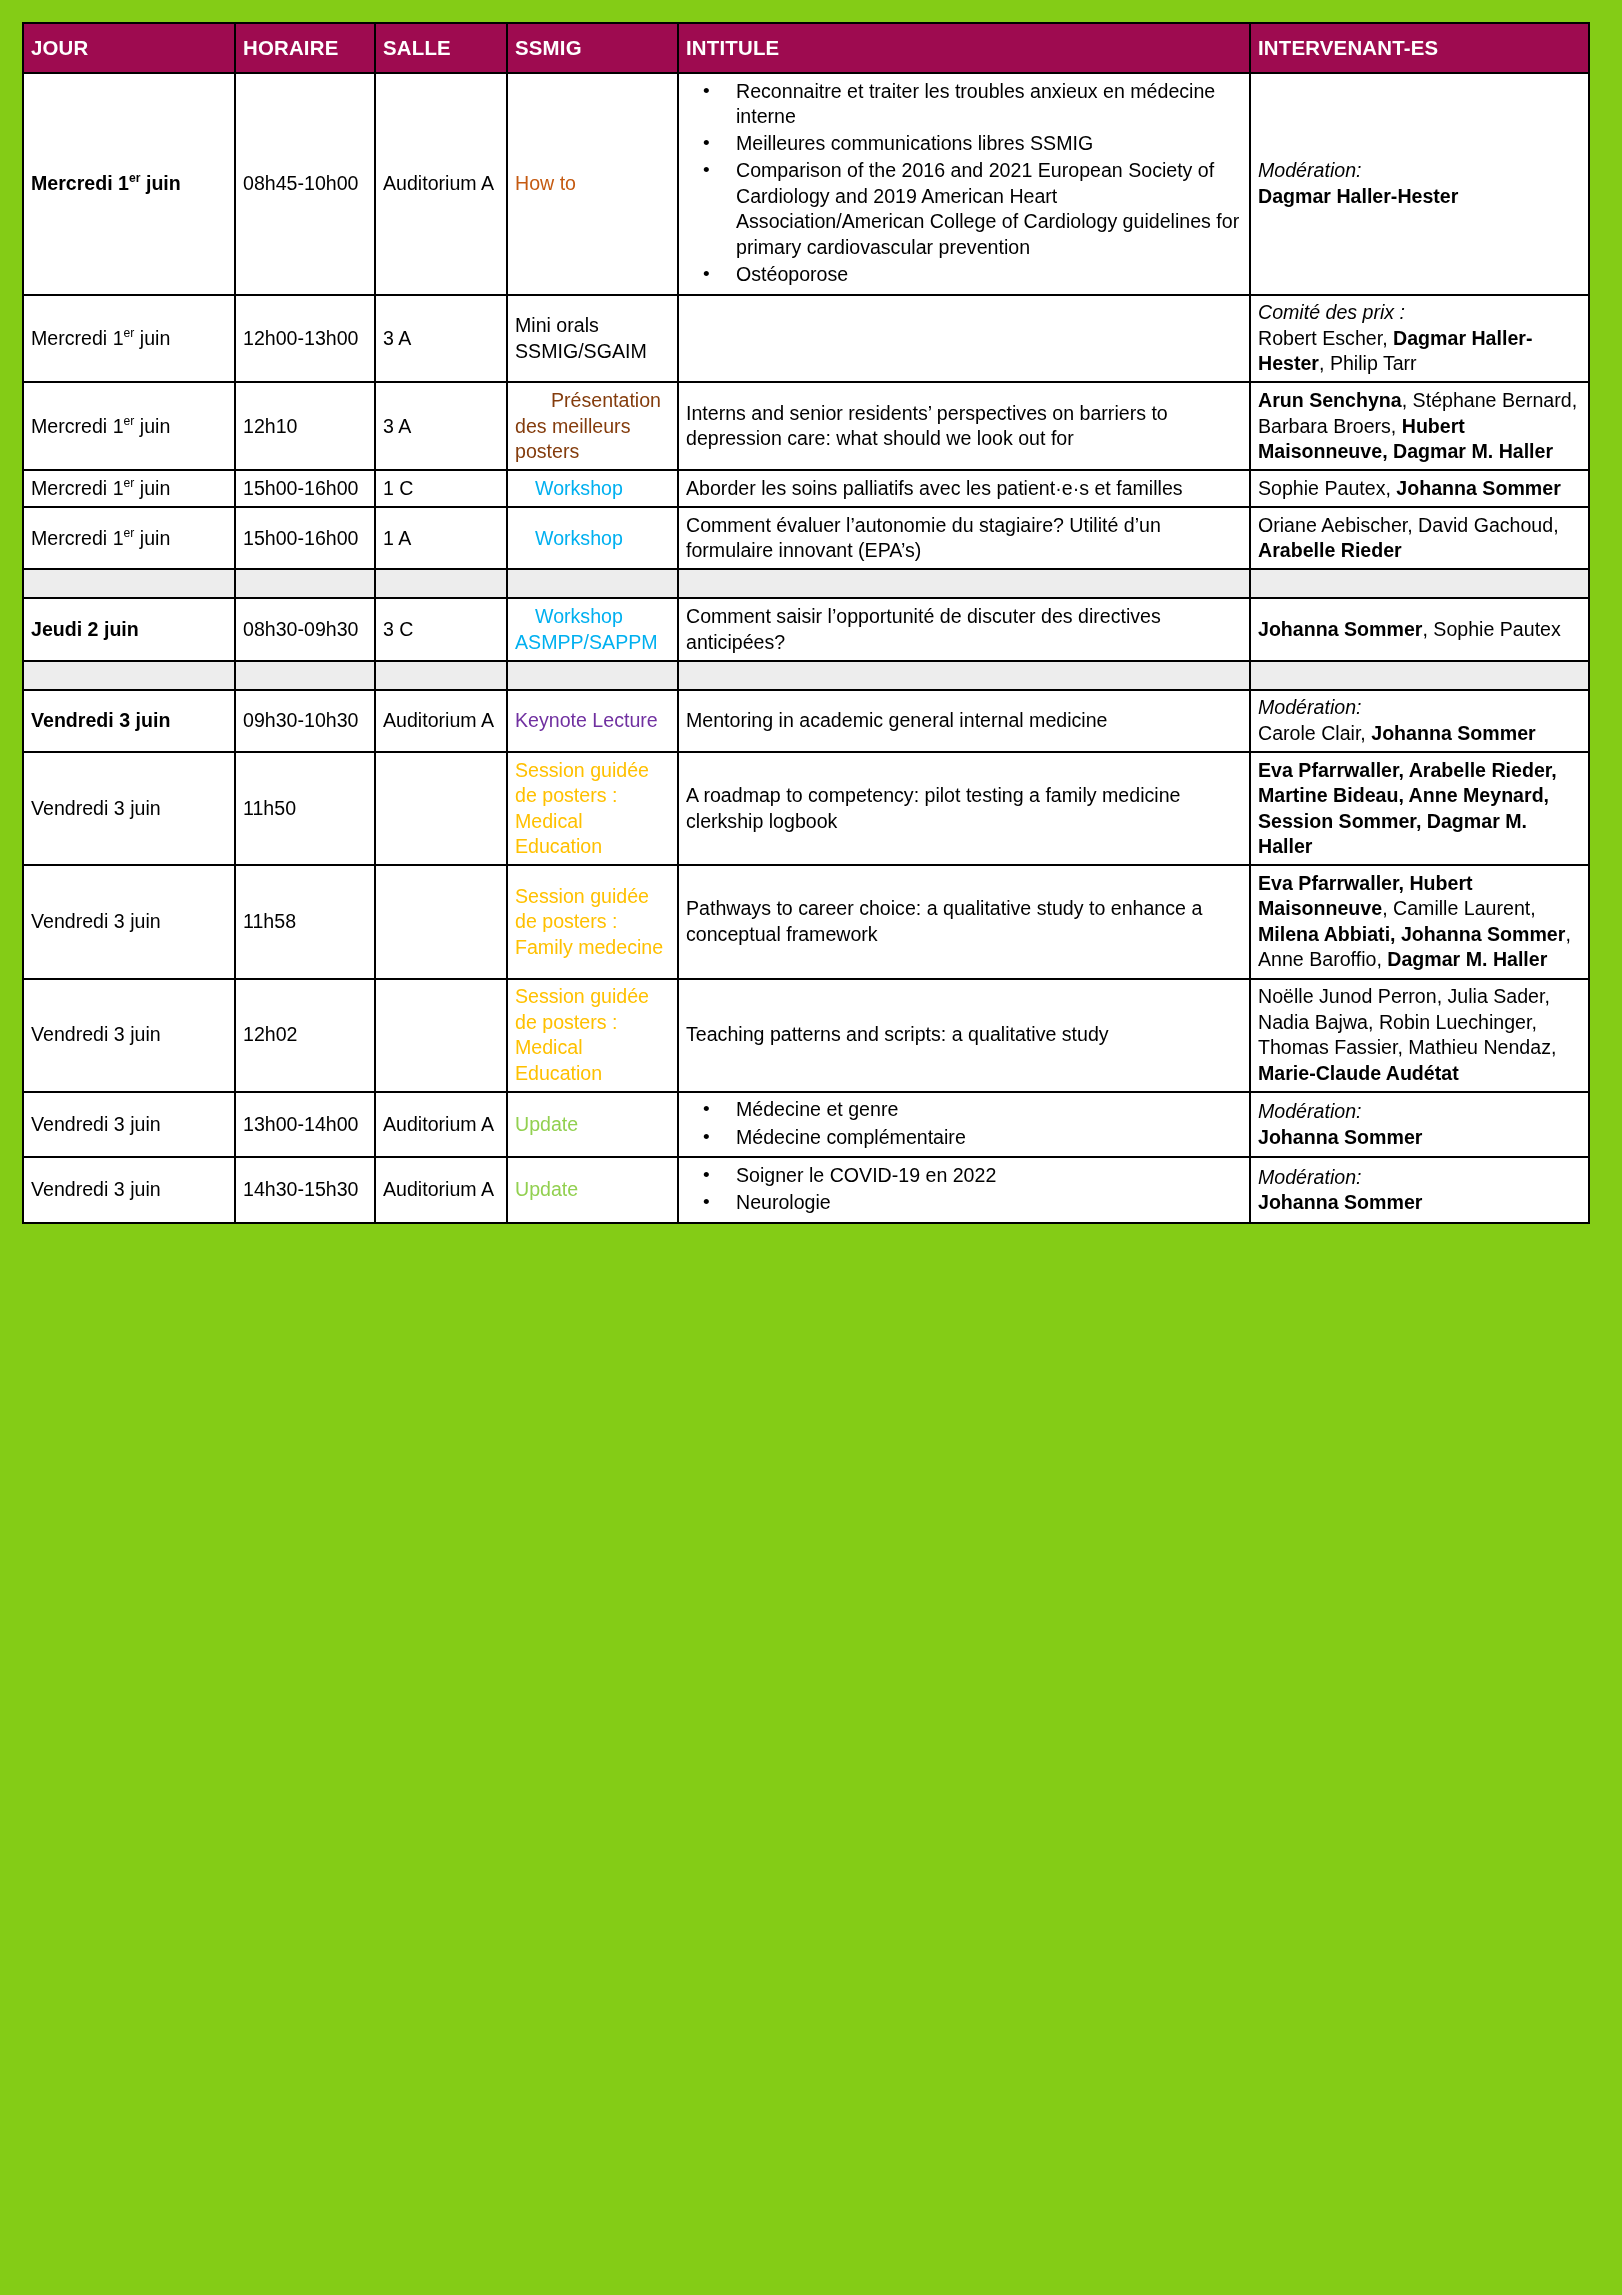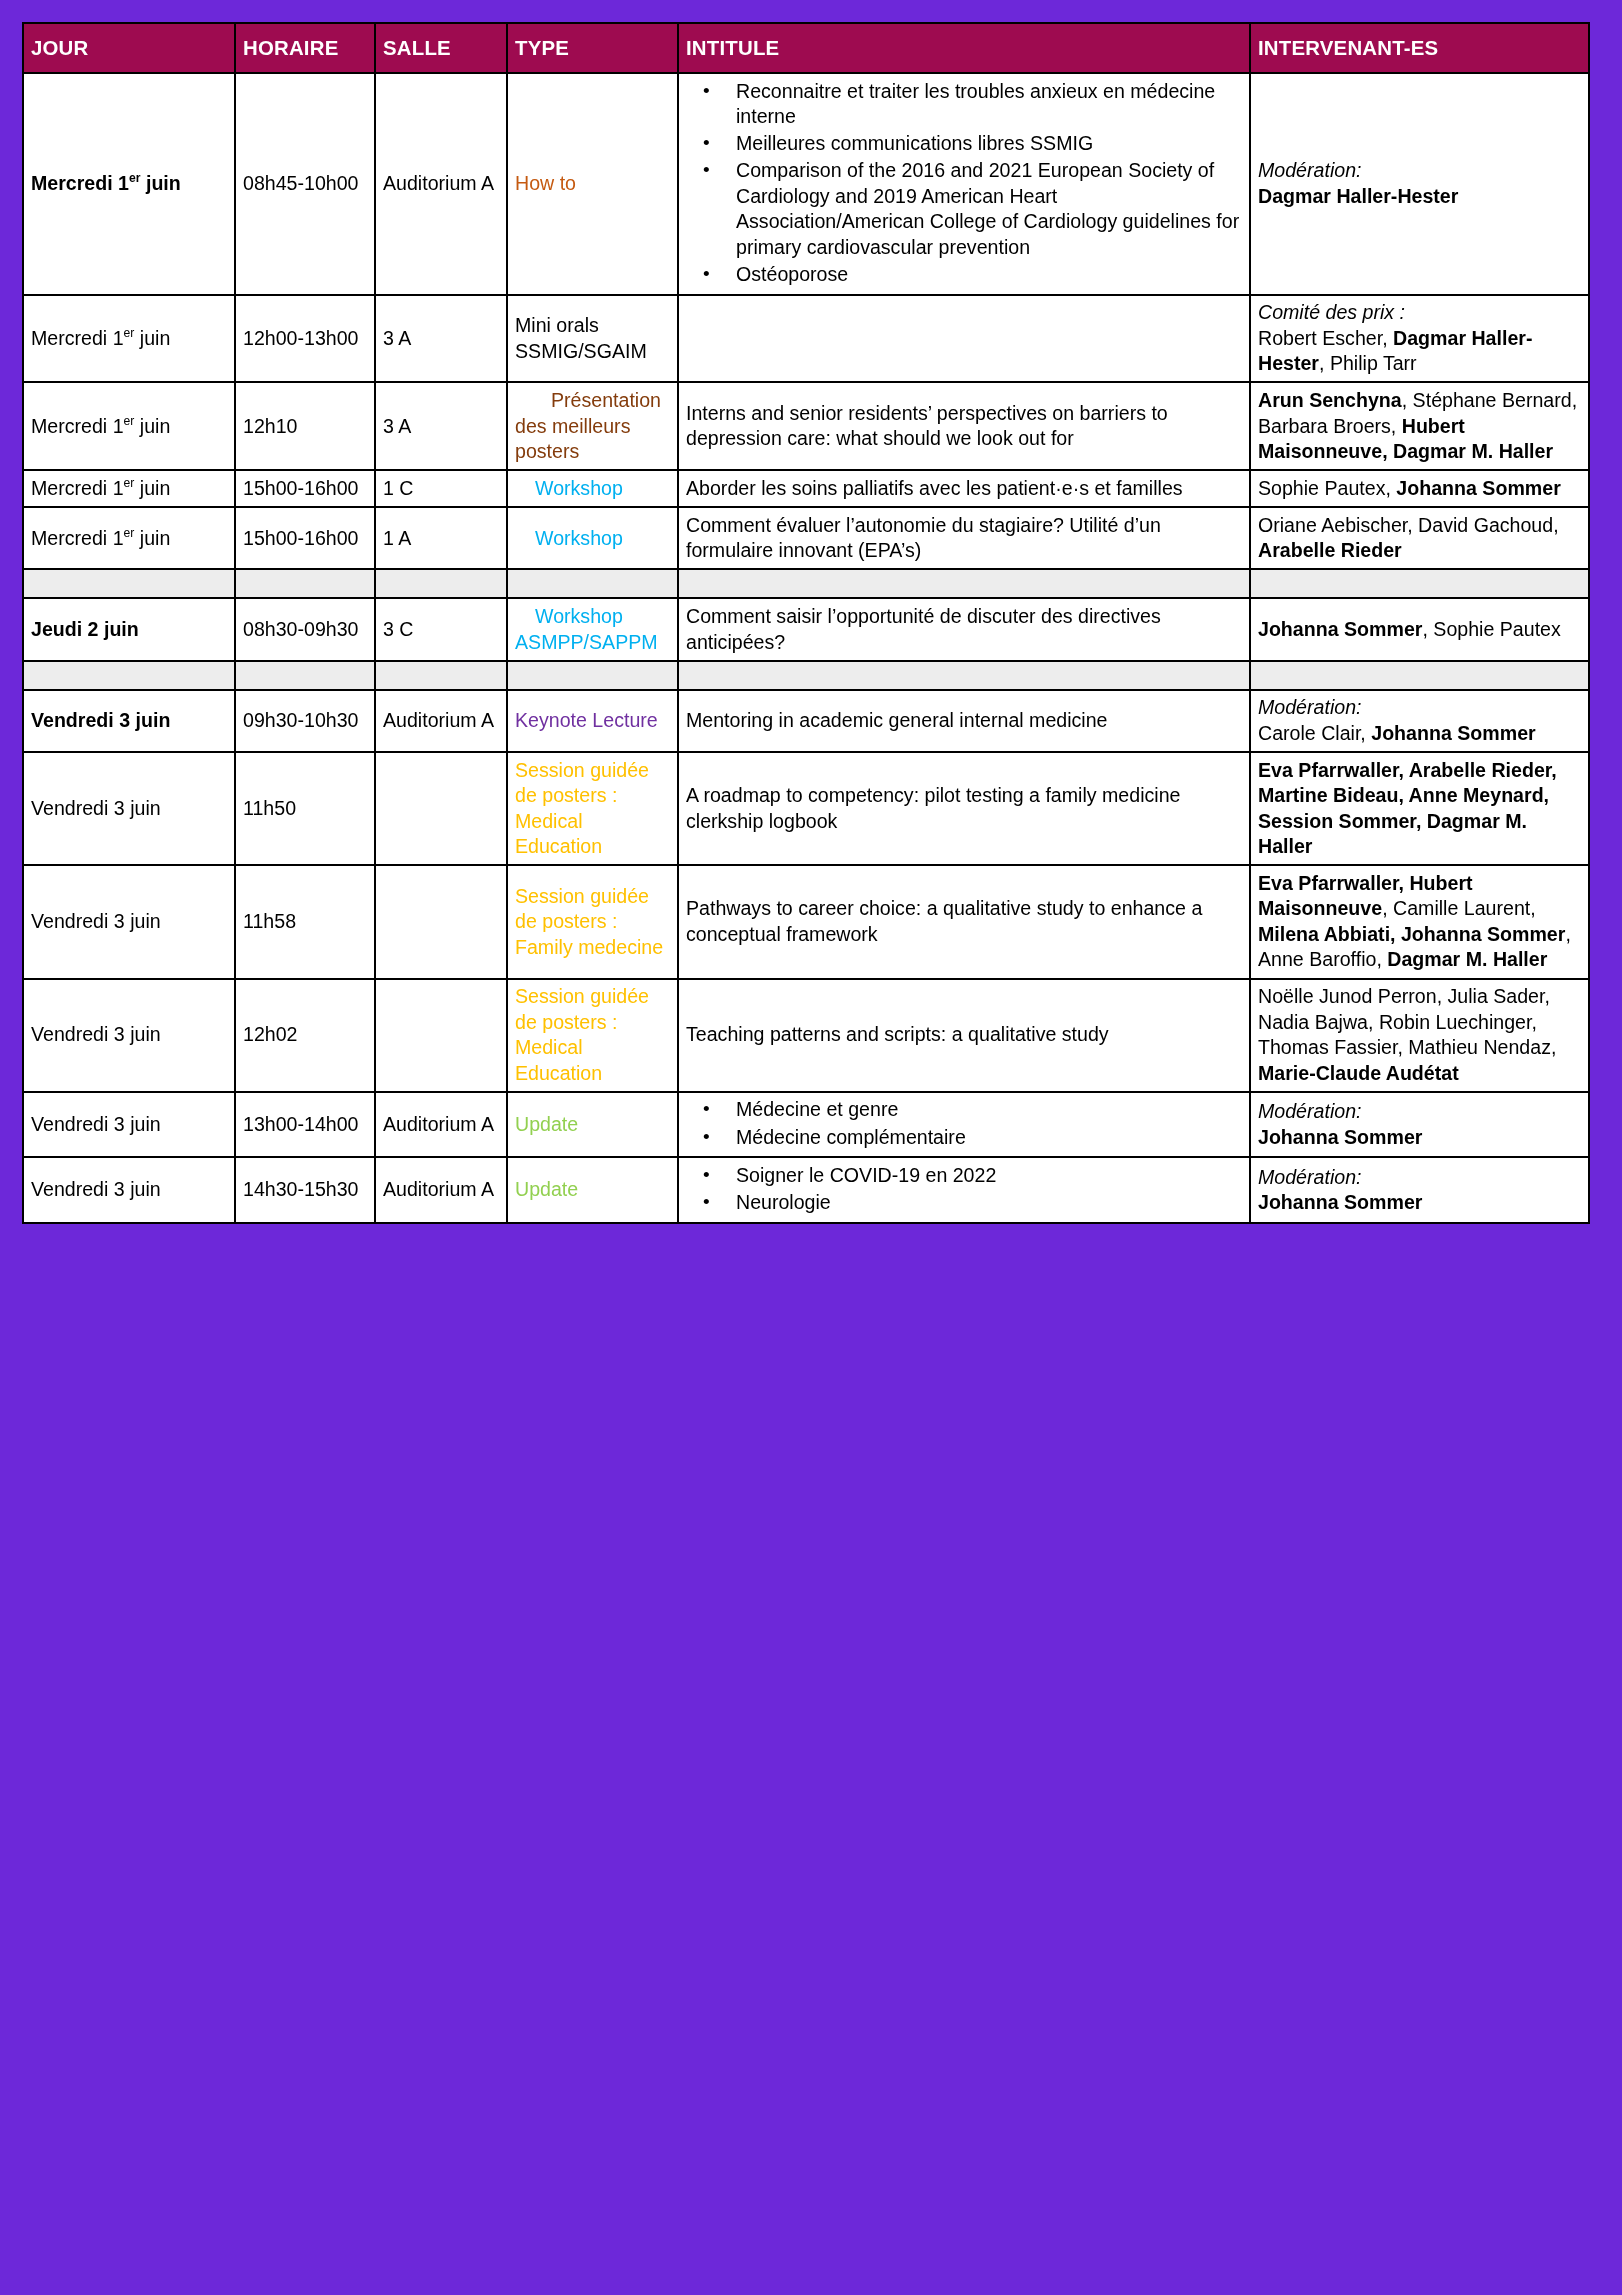--- a/index.html
+++ b/index.html
@@ -10,21 +10,21 @@
   body {
     width: 1623px;
     height: 2295px;
     font-family: "Liberation Sans", sans-serif;
     -webkit-font-smoothing: antialiased;
   }
   .page {
     position: relative;
     width: 1623px;
     height: 2295px;
-    background: #6d28d9;
+    background: #84cc16;
     box-sizing: border-box;
   }
   .sched-wrap {
     position: absolute;
     left: 22px;
     top: 22px;
     width: 1565px;
   }
   table.schedule {
     border-collapse: collapse;
@@ -114,21 +114,21 @@
           <col class="c-salle">
         <col class="c-type">
           <col class="c-intitule">
           <col class="c-interv">
       </colgroup>
       <thead>
         <tr>
           <th>JOUR</th>
           <th>HORAIRE</th>
           <th>SALLE</th>
-          <th>TYPE</th>
+          <th>SSMIG</th>
           <th>INTITULE</th>
           <th>INTERVENANT-ES</th>
         </tr>
       </thead>
       <tbody id="schedule-body">
           <tr>
             <td><span class="day-bold">Mercredi 1<sup>er</sup> juin</span></td>
             <td class="nowrapish">08h45-10h00</td>
             <td>Auditorium A</td>
             <td><span class="t-howto">How to</span></td>

